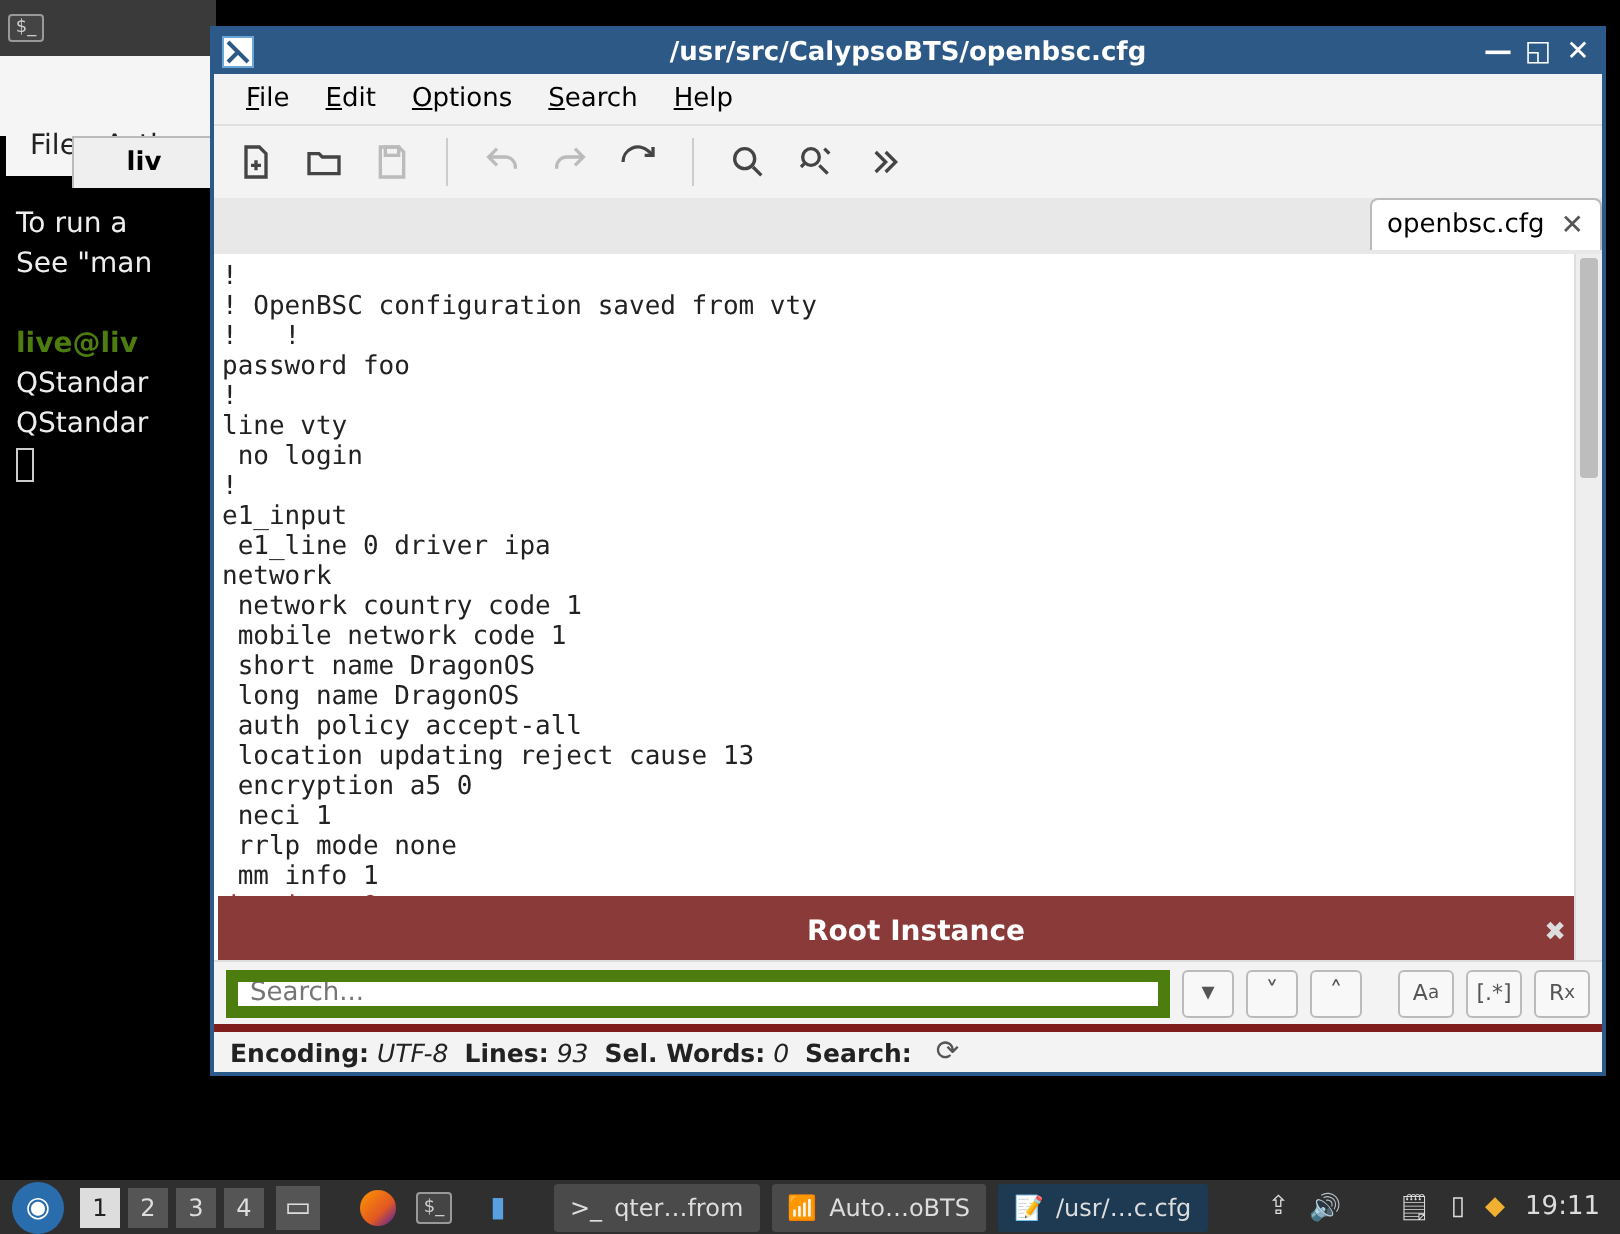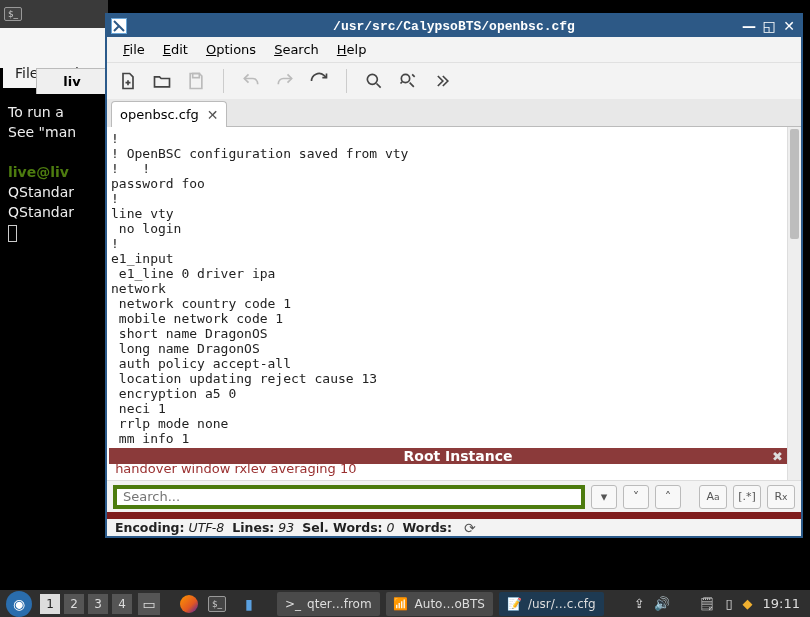--- a/index.html
+++ b/index.html
@@ -39,71 +39,71 @@
 .editor {
   position: absolute; left: 105px; top: 13px; width: 698px; height: 525px;
   background: #f8f8f8; border: 2px solid #2b5a8a; display: flex; flex-direction: column;
 }
 .ed-title {
   height: 22px; background: #2d5986; color: #fff; display: flex; align-items: center;
   font-size: 13px; font-weight: 600; padding: 0 4px;
 }
 .ed-title .icon { width:16px; height:16px; background:#6aa6d8; margin-right:8px; display:flex;align-items:center;justify-content:center;}
 .ed-title .spacer { flex: 1; }
-.ed-title .path { position:absolute; left:0; right:0; text-align:center;font-family:Liberation Mono, monospace; }
+.ed-title .path { position:absolute; left:0; right:0; text-align:center; }
 .winbtn { width: 16px; height: 14px; margin-left: 4px; color:#fff; font-size:14px; line-height:14px; text-align:center; cursor:pointer;}
 .ed-menu {
   height: 26px; background: #f3f3f3; display: flex; align-items: center; gap: 2px;
   padding: 0 8px; font-size: 13px; border-bottom: 1px solid #e0e0e0;
 }
 .ed-menu span { padding: 2px 8px; cursor: pointer; }
 .ed-menu span u { text-decoration: underline; }
 .ed-toolbar {
   height: 36px; background: #f3f3f3; display: flex; align-items: center; gap: 12px;
   padding: 0 10px;
 }
 .tb-sep { width: 1px; height: 24px; background: #ccc; margin: 0 4px; }
 .tbicon { width: 22px; height: 22px; color: #444; display:flex; align-items:center; justify-content:center; cursor:pointer;}
 .tbicon.disabled { color: #bbb; cursor: default; }
 .tbicon svg { width: 20px; height: 20px; }
 
 .ed-tabs {
-  height: 28px; background: #e8e8e8; display: flex; align-items: flex-end; padding-left: 4px;
+  height: 28px; background: #e8e8e8; display: flex; align-items: flex-end; padding-left: 4px; flex-direction: column;
 }
 .ed-tab { height: 26px; background: #fff; border: 1px solid #bbb; border-bottom: none; border-radius: 4px 4px 0 0;
   padding: 0 8px; display: flex; align-items: center; gap: 8px; font-size: 13px; }
 .ed-tab .close { font-size: 14px; color:#555; cursor:pointer;}
 .tab-row-rest { flex:1; border-bottom:1px solid #bbb; height:26px;}
 
 .ed-body { flex: 1; display: flex; background: #fff; overflow: hidden; position: relative; }
 .ed-text {
   flex: 1; font-family: "DejaVu Sans Mono", monospace; font-size: 13px; line-height: 15px;
   padding: 4px 4px; white-space: pre; color: #222; overflow: hidden;
 }
 .overflow-line { color: #9a3030; }
 .ed-scroll { width: 14px; background: #eee; border-left: 1px solid #ddd; position:relative;}
 .ed-scroll .thumb { position:absolute; top:2px; left:2px; right:2px; height:110px; background:#bdbdbd; border-radius:2px;}
 
 .root-banner {
-  position: absolute; left:2px; right:14px; top: 321px; height: 16px; background: #8b3a3a;
+  position: absolute; left:2px; right:14px; top: 321px; height: 36px; background: #8b3a3a;
   color: #fff; display: flex; align-items: center; justify-content: center; font-size: 14px; font-weight: 600; padding-left: 20px;
 }
 .root-banner .closex { position:absolute; right:4px; font-size:13px; color:#ddd; cursor:pointer;}
 
 .searchbar {
   height: 32px; background: #f3f3f3; display: flex; align-items: center; gap: 6px; padding: 0 6px;
   border-top: 1px solid #ddd;
 }
-.searchbar input { flex: 1; height: 24px; border: 4px solid #4d7c0f; padding: 0 6px; font-size: 13px; background:#fff;}
+.searchbar input { flex: 1; height: 24px; border: 6px solid #4d7c0f; padding: 0 6px; font-size: 13px; background:#fff;}
 .sb-btn { width: 26px; height: 24px; border: 1px solid #bbb; background: #f8f8f8; border-radius: 3px;
   display: flex; align-items: center; justify-content: center; font-size: 13px; color:#555; cursor:pointer;}
 .sb-btn.wide { width: 28px; font-size:11px;}
 
 .statusbar {
-  height: 24px; background: #f3f3f3; border-top: 7px solid #7f1d1d; display: flex; align-items: center;
+  height: 24px; background: #f3f3f3; border-top: 4px solid #7f1d1d; display: flex; align-items: center;
   gap: 8px; padding: 0 8px; font-size: 12.5px; color: #222;
 }
 .statusbar b { font-weight: 700; }
 .statusbar i { font-style: italic; }
 .statusbar .refresh { font-size:14px; color:#555; cursor:pointer; margin-left:4px;}
 
 
 .taskbar {
   position: absolute; left: 0; bottom: 0; width: 100%; height: 30px; background: #2f2f2f;
   display: flex; align-items: center; color: #ddd; font-size: 13px; border-top:3px solid #000;
@@ -280,21 +280,21 @@
     <div style="width:6px"></div>
     <div class="sb-btn wide">A<sup>a</sup></div>
     <div class="sb-btn wide">[.*]</div>
     <div class="sb-btn wide">R<sub>x</sub></div>
   </div>
 
   <div class="statusbar">
     <span><b>Encoding:</b> <i>UTF-8</i></span>
     <span><b>Lines:</b> <i>93</i></span>
     <span><b>Sel. Words:</b> <i>0</i></span>
-    <span><b>Words:</b></span>
+    <span><b>Search:</b></span>
     <span class="refresh">⟳</span>
   </div>
 </div>
 
 <div class="taskbar">
   <div class="tb-start">◉</div>
   <div id="ws-holder" style="display:flex;">
       <div class="ws active">1</div>
       <div class="ws">2</div>
       <div class="ws">3</div>

